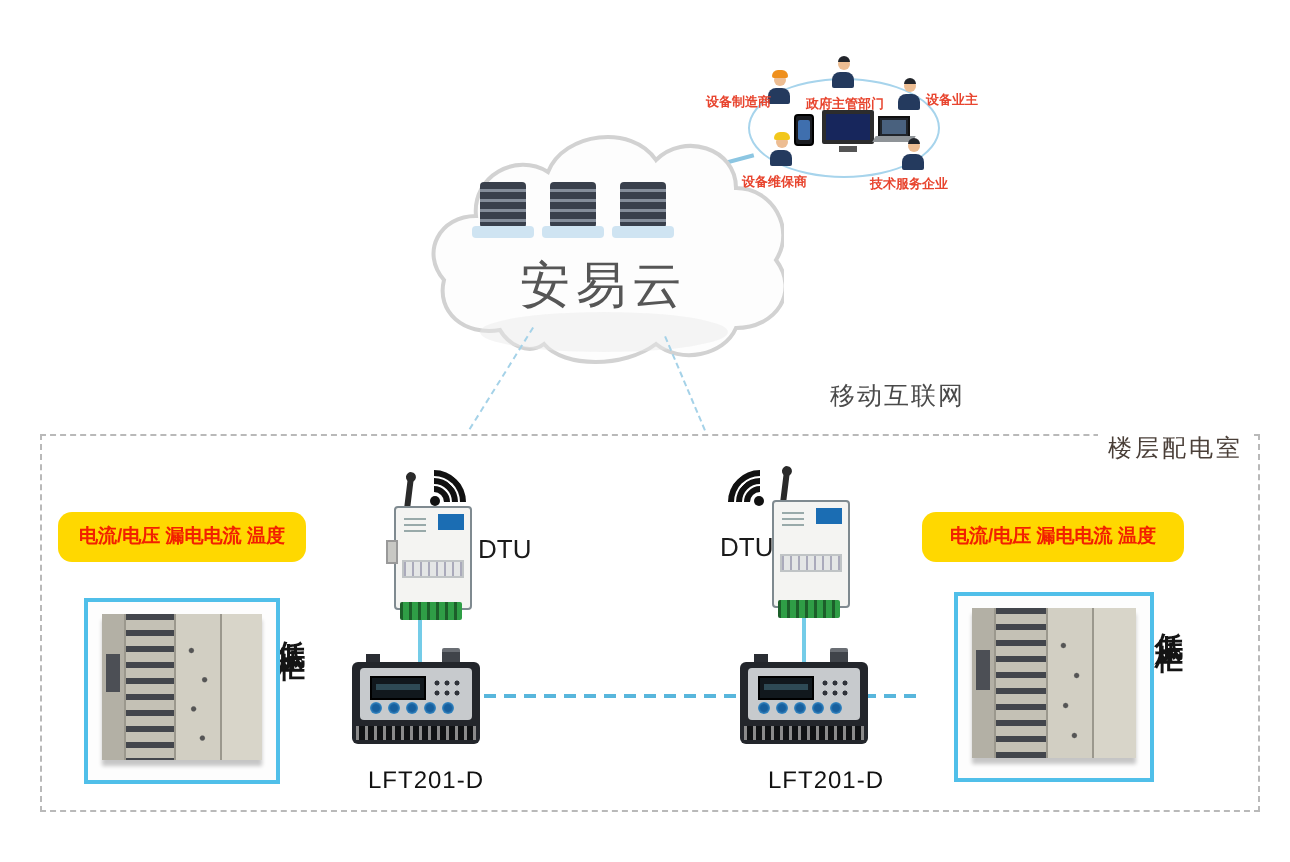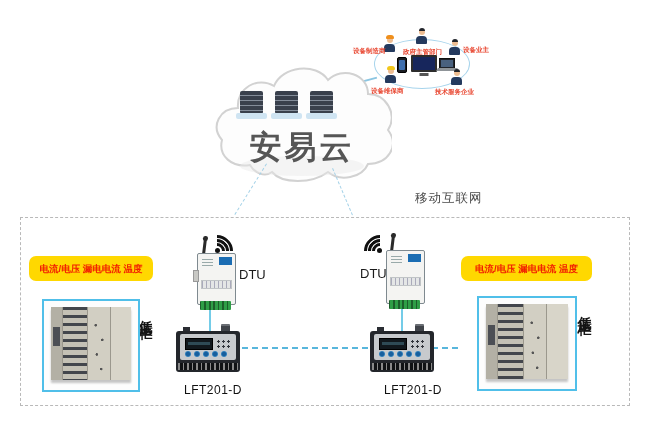--- a/index.html
+++ b/index.html
@@ -20,21 +20,21 @@
   .phone::after{content:'';position:absolute;inset:2px 1px;background:#3f6fae;border-radius:1px;}
   .monitor{left:411px;top:55px;width:22px;height:13px;background:#17265c;border:2px solid #2c2c2c;border-radius:1px;}
   .monitor::after{content:'';position:absolute;left:50%;bottom:-6px;width:9px;height:3px;background:#555;transform:translateX(-50%);}
   .laptop{left:439px;top:58px;width:14px;height:9px;background:#20242a;border:1px solid #111;}
   .laptop::before{content:'';position:absolute;inset:1px;background:#49617e;}
   .laptop::after{content:'';position:absolute;left:-3px;bottom:-3px;width:20px;height:3px;background:#8f9498;transform:skewX(-30deg);}
   .st-link{left:338px;top:87px;width:40px;border-top:2px solid #8cc6e2;transform:rotate(-15deg);transform-origin:0 0;}
 
   
   .cloud{left:212px;top:60px;width:180px;height:126px;}
-  .cloud-title{left:5px;top:66px;width:170px;text-align:center;font-size:32px;letter-spacing:3px;color:#565656;font-weight:bold;}
+  .cloud-title{left:5px;top:66px;width:170px;text-align:center;font-size:25px;letter-spacing:3px;color:#565656;}
   .server{width:23px;height:23px;border-radius:2px;z-index:2;
     background:repeating-linear-gradient(180deg,#39404c 0 3.5px,#848d9a 3.5px 5px);}
   .server::after{content:'';position:absolute;left:-4px;right:-4px;bottom:-5px;height:6px;background:#cfe4f2;border-radius:2px;}
 
   
   .cloud-dash{border-top:1.5px dashed #a5d2e8;transform-origin:0 0;}
 
   
   .room-box{left:20px;top:217px;width:608px;height:187px;border:1px dashed #b9b9b9;}
   .room-label{left:549px;top:214px;background:#fff;padding:2px 5px;font-size:12px;letter-spacing:1.5px;color:#4a3f38;z-index:3;}
@@ -154,20 +154,21 @@
     <div class="abs server" style="left:98px;top:31px"></div>
     <div class="abs cloud-title">安易云</div>
   </div>
 
   <div class="abs cloud-dash" style="left:267px;top:164px;width:60px;transform:rotate(122deg)"></div>
   <div class="abs cloud-dash" style="left:333px;top:168px;width:51px;transform:rotate(67deg)"></div>
 
   <div class="abs net-label">移动互联网</div>
 
   <div class="abs room-box"></div>
+  <div class="abs room-label">楼层配电室</div>
 
   <div class="abs sensor-tag" style="left:29px;top:256px;width:124px">电流/电压 漏电电流 温度</div>
   <div class="abs sensor-tag" style="left:461px;top:256px;width:131px">电流/电压 漏电电流 温度</div>
 
   <div class="abs cab-box" style="left:42px;top:299px;width:94px;height:89px">
     <div class="cab">
       <div class="c1"></div>
       <div class="c2"></div>
       <div class="c3"></div>
       <div class="c4"></div>

